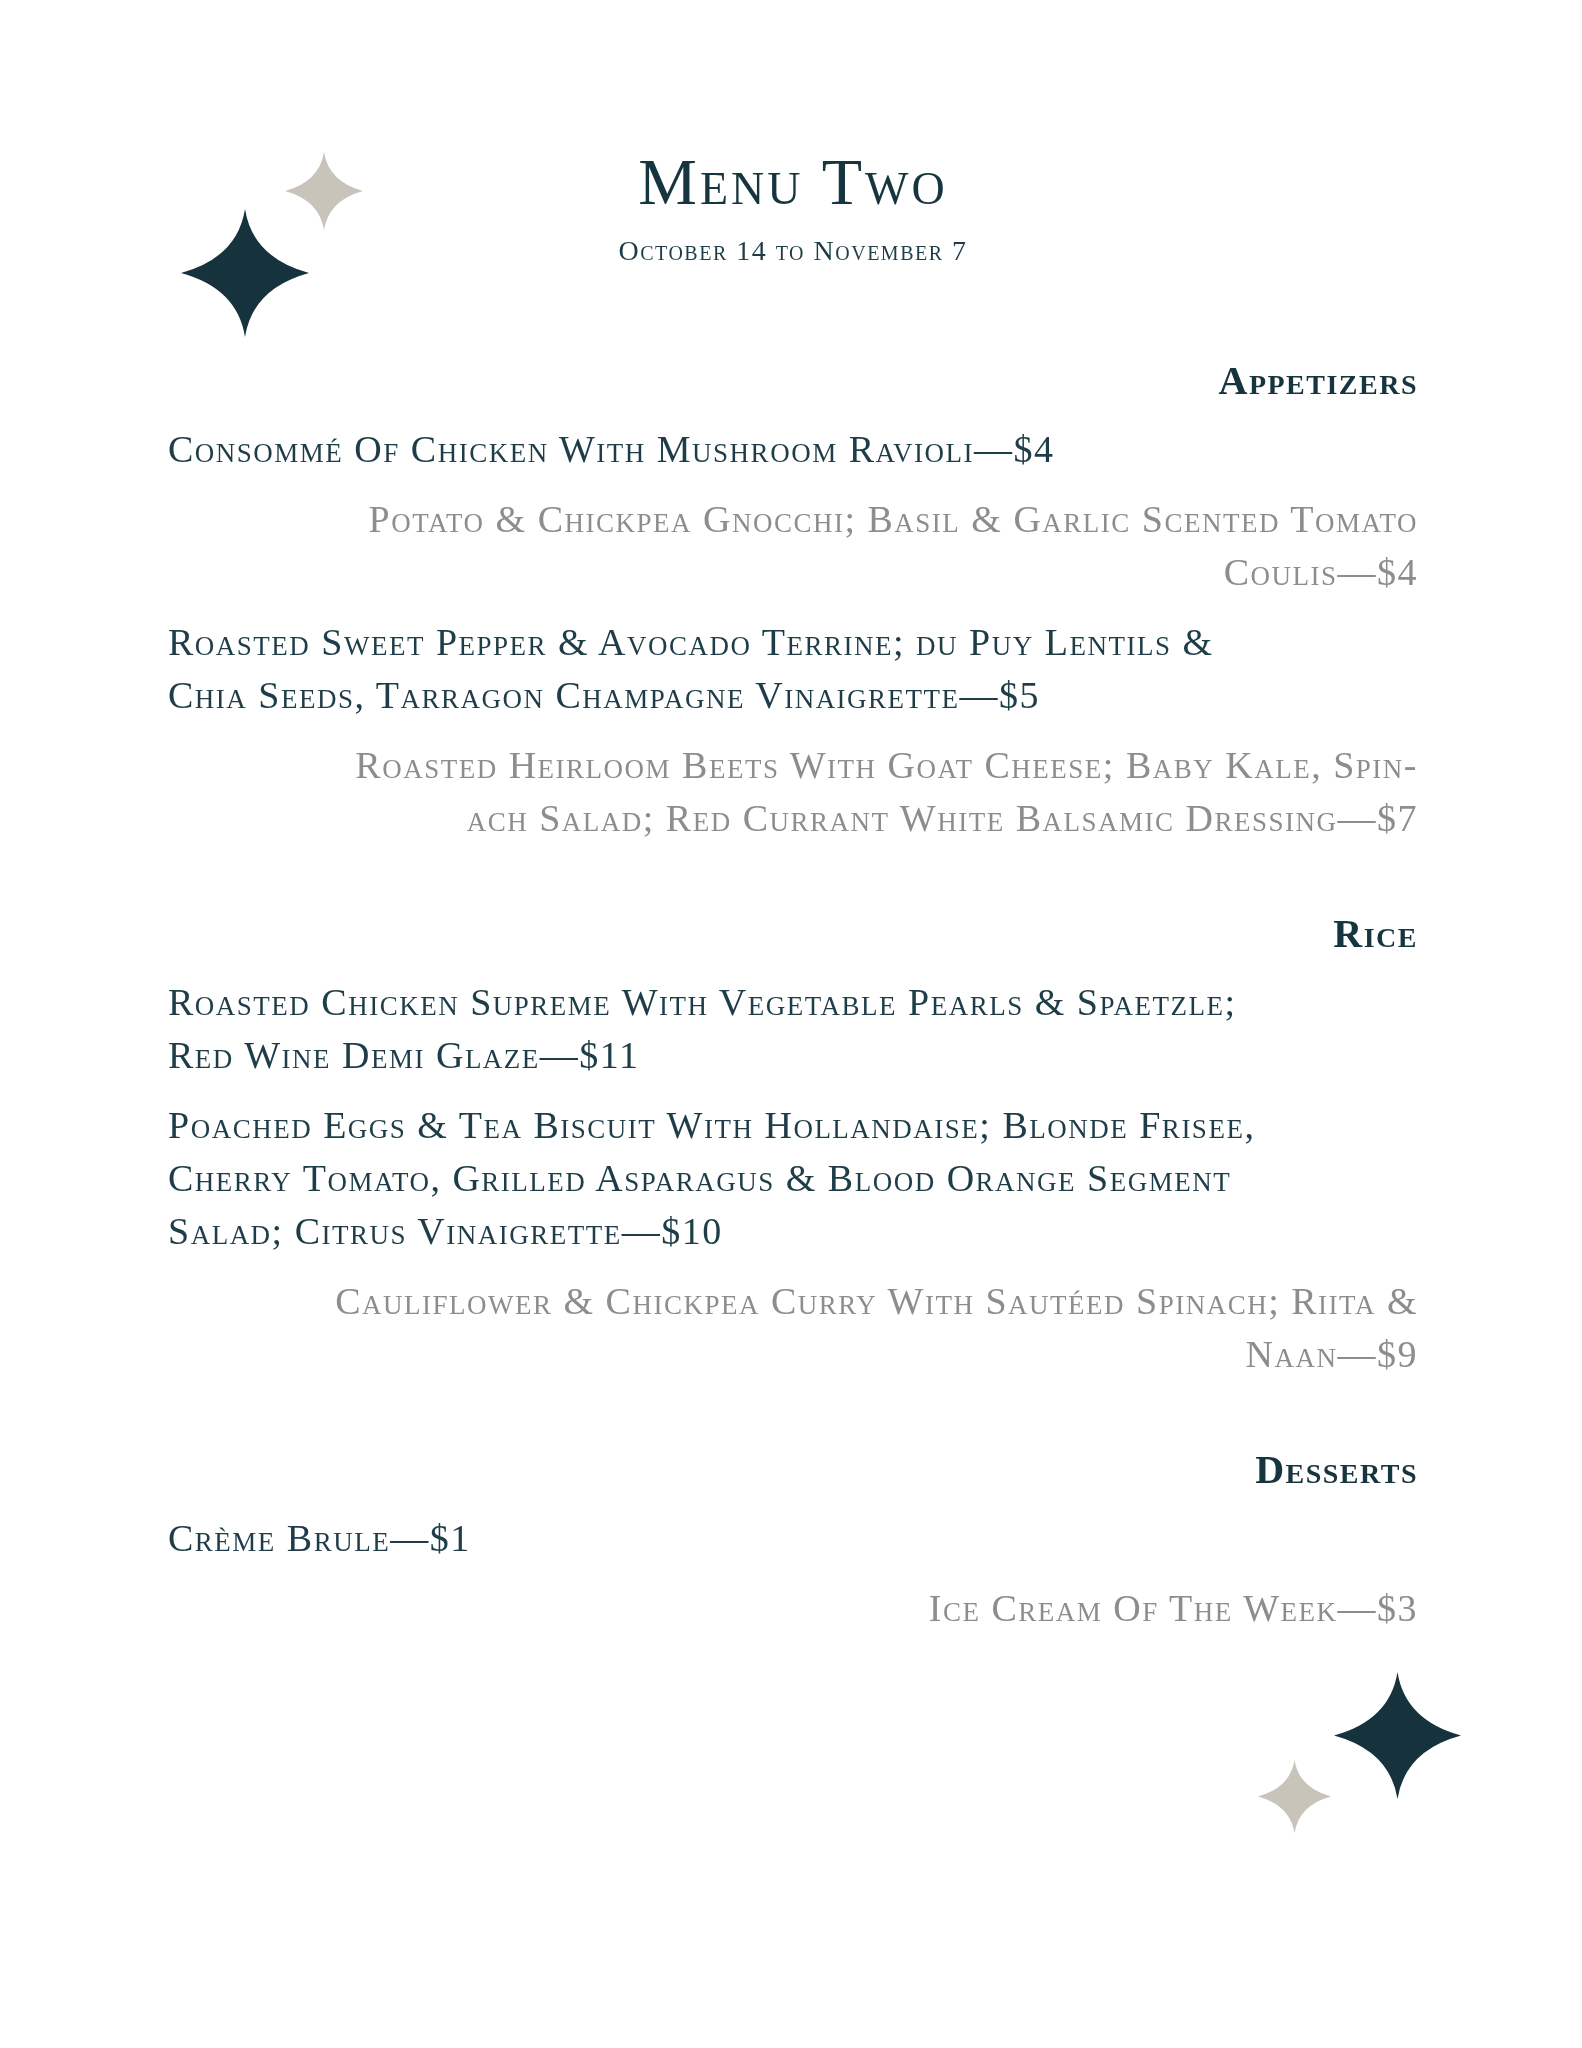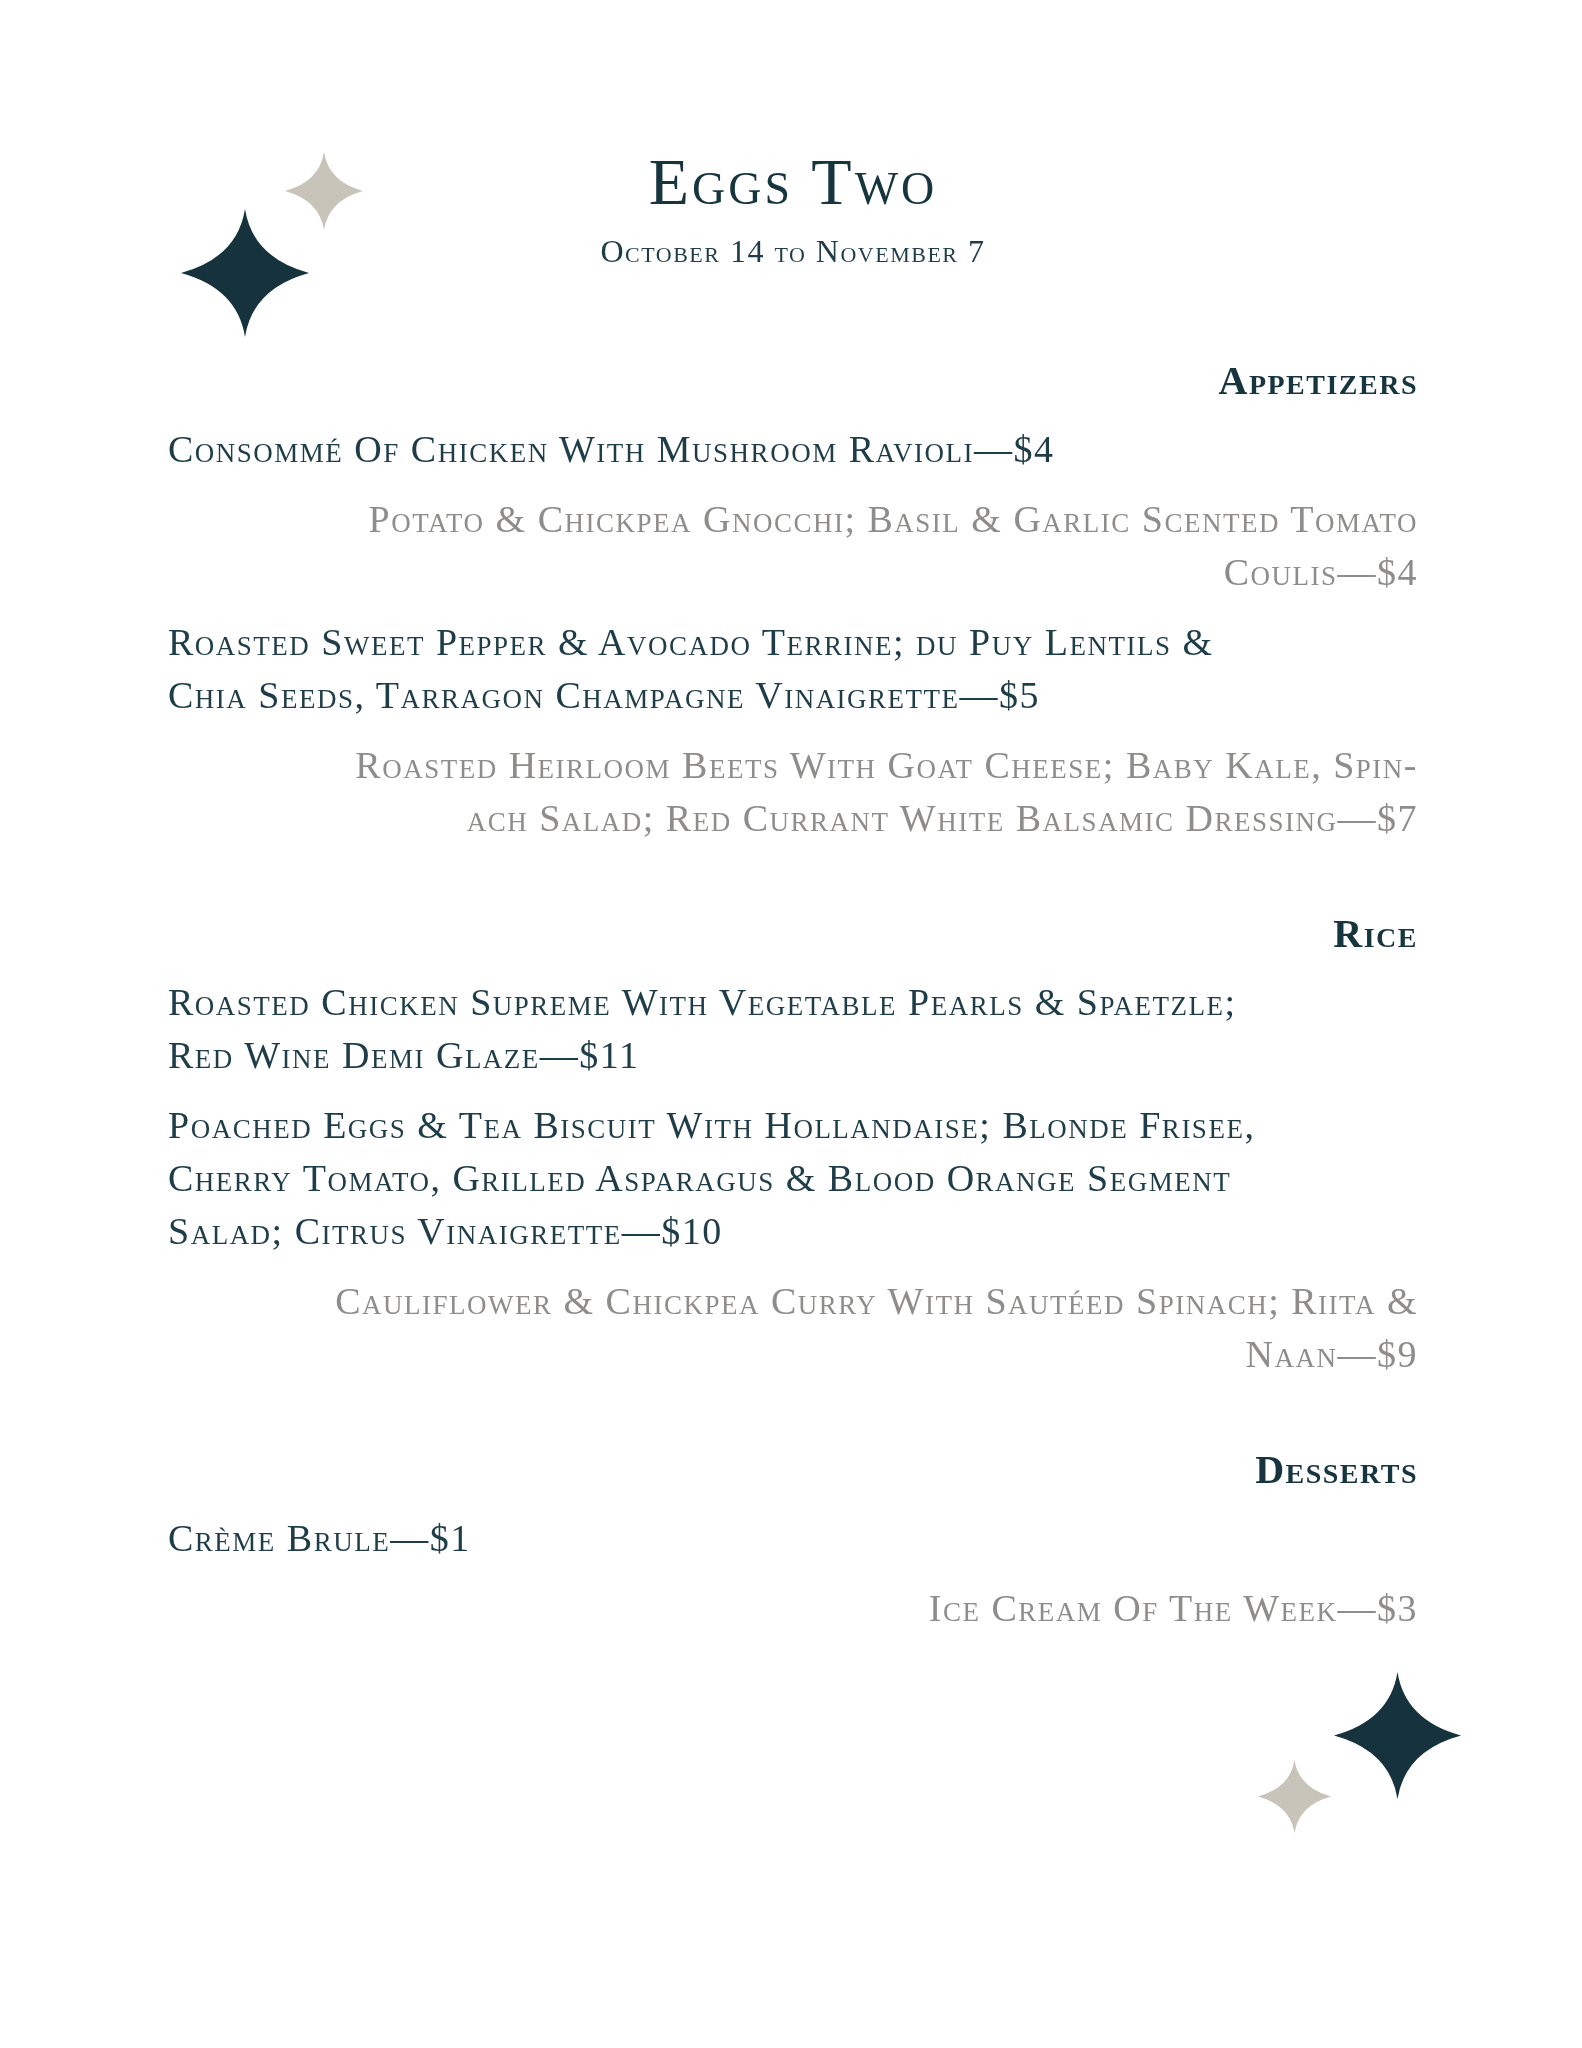--- a/index.html
+++ b/index.html
@@ -27,21 +27,21 @@
   }
   .title {
     font-variant: small-caps;
     font-size: 66px;
     line-height: 72px;
     letter-spacing: 3px;
     color: #17353f;
   }
   .subtitle {
     font-variant: small-caps;
-    font-size: 32px;
+    font-size: 28px;
     line-height: 50px;
     margin-top: 8px;
     letter-spacing: 1.5px;
     color: #1e3d48;
   }
   .section-heading {
     text-align: right;
     font-variant: small-caps;
     font-weight: 700;
     font-size: 40px;
@@ -100,21 +100,21 @@
   </div>
   <div class="star star-br-gray">
     <svg viewBox="0 0 100 100" xmlns="http://www.w3.org/2000/svg">
       <path d="M50 0 Q56 38 100 50 Q56 62 50 100 Q44 62 0 50 Q44 38 50 0 Z" fill="#c8c4b9"></path>
     </svg>
   </div>
 
   <div class="content">
 
     <div class="masthead">
-      <div class="title">Eggs Two</div>
+      <div class="title">Menu Two</div>
       <div class="subtitle">October 14 to November 7</div>
     </div>
 
     <div class="section">
       <div class="section-heading first">Appetizers</div>
       <div class="menu-item dark">Consommé Of Chicken With Mushroom Ravioli—$4</div>
       <div class="menu-item gray">Potato &amp; Chickpea Gnocchi; Basil &amp; Garlic Scented Tomato
 Coulis—$4</div>
       <div class="menu-item dark">Roasted Sweet Pepper &amp; Avocado Terrine; du Puy Lentils &amp;
 Chia Seeds, Tarragon Champagne Vinaigrette—$5</div>

